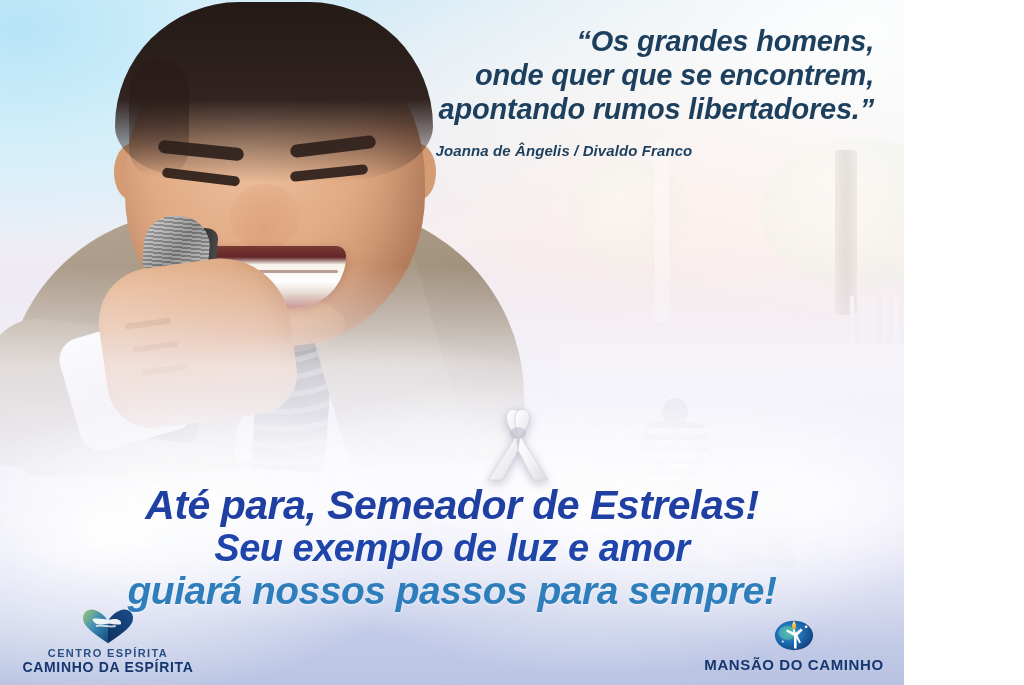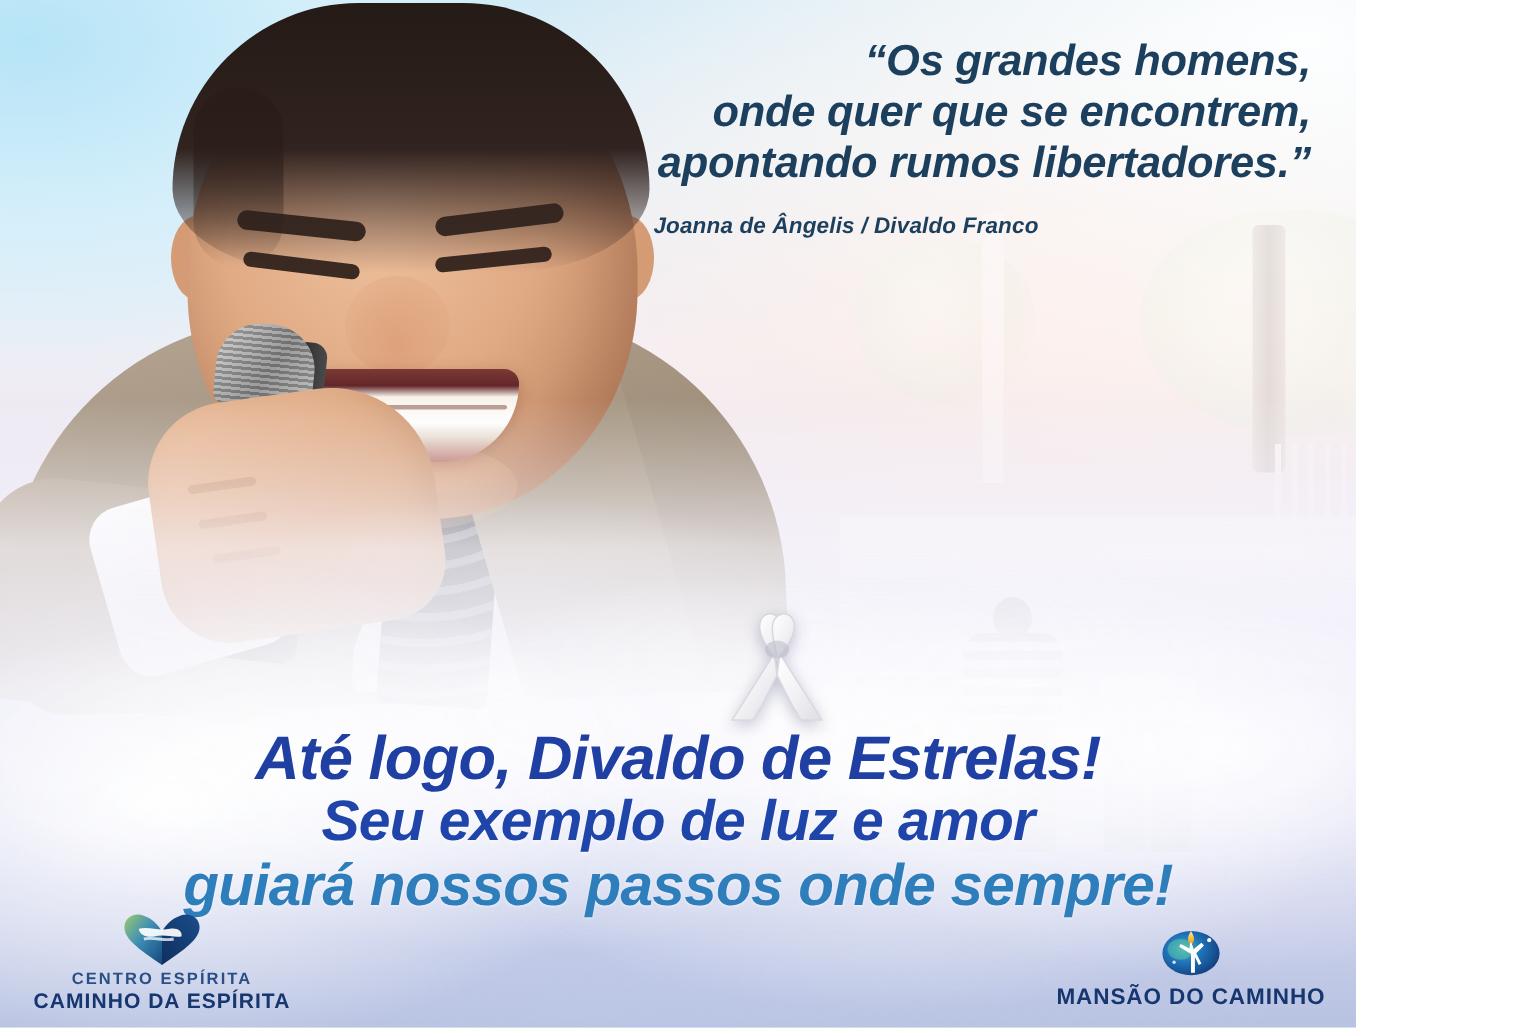--- a/index.html
+++ b/index.html
@@ -358,23 +358,23 @@
       </defs>
       <path d="M40 34 C30 22 26 12 30 6 C34 1 42 3 43 11 C44 19 40 27 40 34 Z" fill="url(#rb)" stroke="#d7d7de" stroke-width="1"></path>
       <path d="M40 34 C50 22 54 12 50 6 C46 1 38 3 37 11 C36 19 40 27 40 34 Z" fill="url(#rb)" stroke="#d7d7de" stroke-width="1"></path>
       <path d="M38 30 L10 74 L24 74 L30 64 L40 44 Z" fill="url(#rb)" stroke="#d9d9e0" stroke-width="1"></path>
       <path d="M42 30 L70 74 L56 74 L50 64 L40 44 Z" fill="url(#rb)" stroke="#d9d9e0" stroke-width="1"></path>
       <ellipse cx="40" cy="27" rx="8" ry="6" fill="#b9bac6" opacity="0.55"></ellipse>
     </svg>
   </div>
 
   <div class="headline">
-    <div class="hl hl-1">Até logo, Divaldo de Estrelas!</div>
+    <div class="hl hl-1">Até para, Semeador de Estrelas!</div>
     <div class="hl hl-2">Seu exemplo de luz e amor</div>
-    <div class="hl hl-3">guiará nossos passos onde sempre!</div>
+    <div class="hl hl-3">guiará nossos passos para sempre!</div>
   </div>
 
   <div class="logo-left">
     <div class="logo-mark">
       <svg viewBox="0 0 64 44" width="58" height="38" aria-hidden="true">
         <defs>
           <linearGradient id="hl1" x1="0" y1="0" x2="1" y2="1">
             <stop offset="0%" stop-color="#9fc96f"></stop>
             <stop offset="45%" stop-color="#3f8fb5"></stop>
             <stop offset="100%" stop-color="#14477e"></stop>

